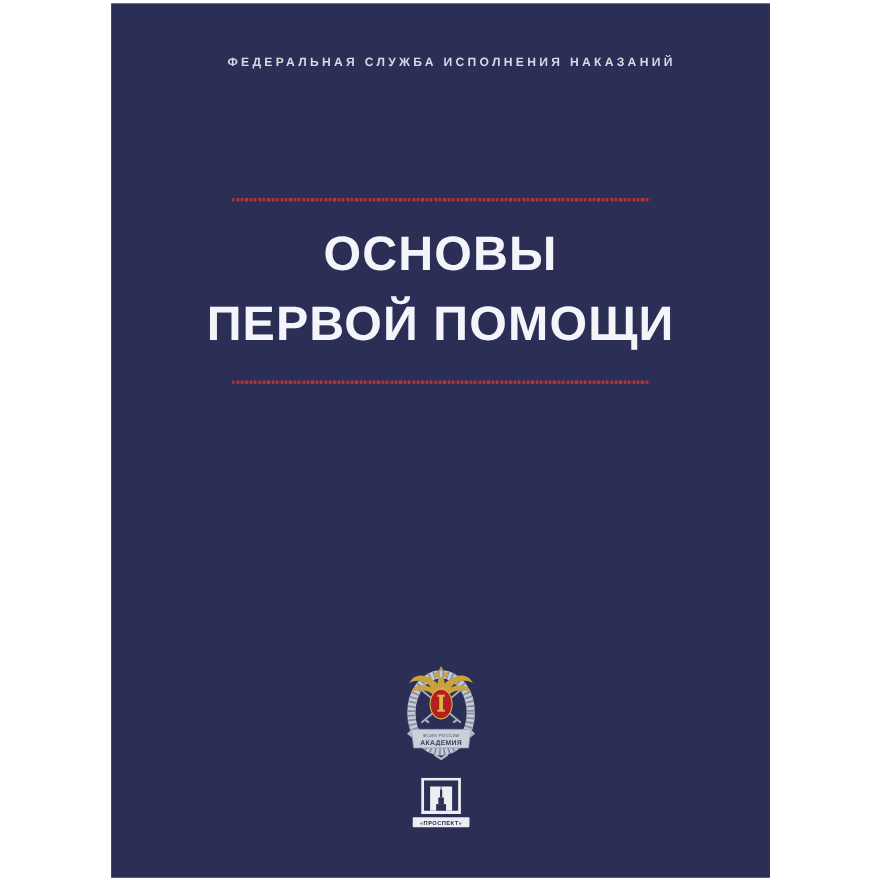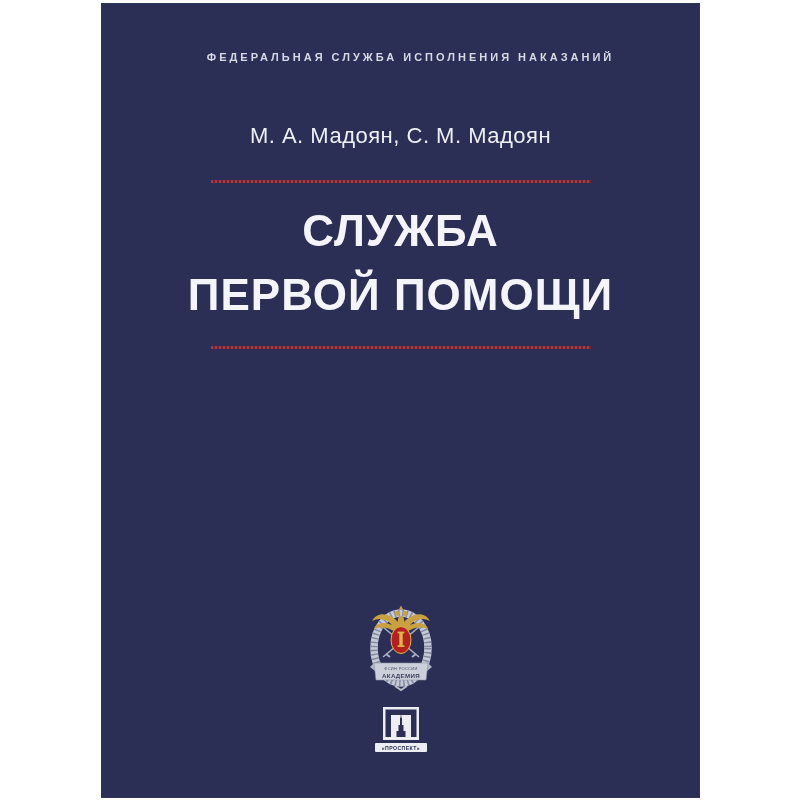--- a/index.html
+++ b/index.html
@@ -55,25 +55,24 @@
   svg{display:block;}
 </style>
 </head>
 <body>
 
 <div class="canvas">
   <div class="cover">
 
     <div class="centered hdr hdr1">ФЕДЕРАЛЬНАЯ СЛУЖБА ИСПОЛНЕНИЯ НАКАЗАНИЙ</div>
 
-    <div class="centered authors">М. А. Мадоян, С. М. Мадоян</div>
 
     <div class="rule rule1"></div>
 
-    <div class="centered title title1">СЛУЖБА</div>
+    <div class="centered title title1">ОСНОВЫ</div>
     <div class="centered title title2">ПЕРВОЙ ПОМОЩИ</div>
 
     <div class="rule rule2"></div>
 
 
     <div class="emblem-wrap">
       <svg width="84" height="92" viewBox="0 0 84 92">
 
         <g>
           <ellipse cx="42" cy="48" rx="27" ry="35" fill="none" stroke="#c6cad6" stroke-width="7.5"></ellipse>

